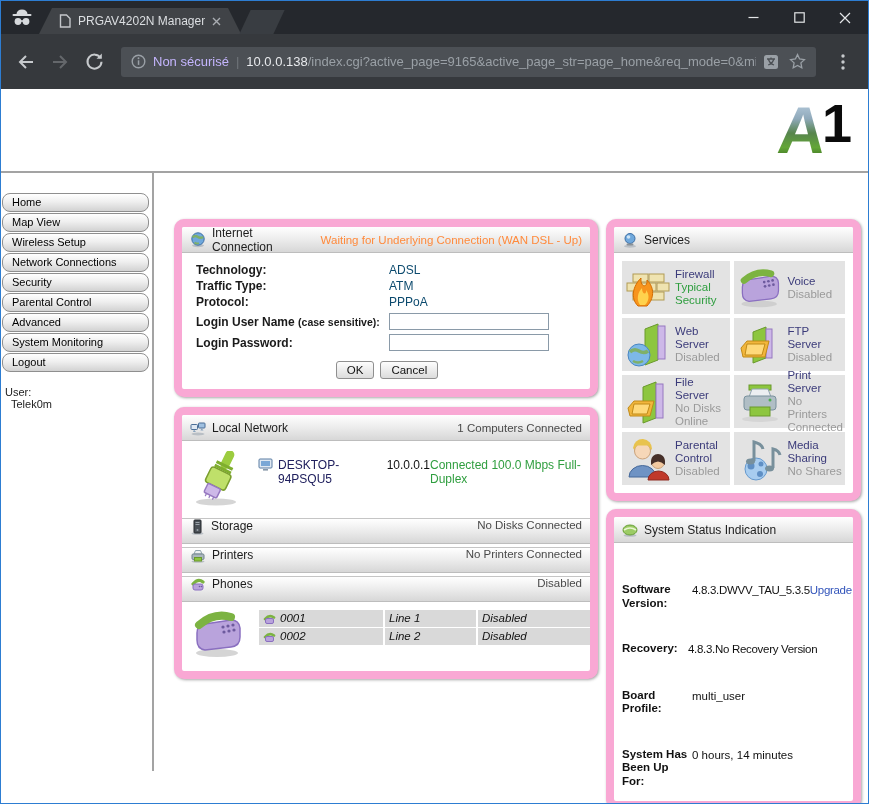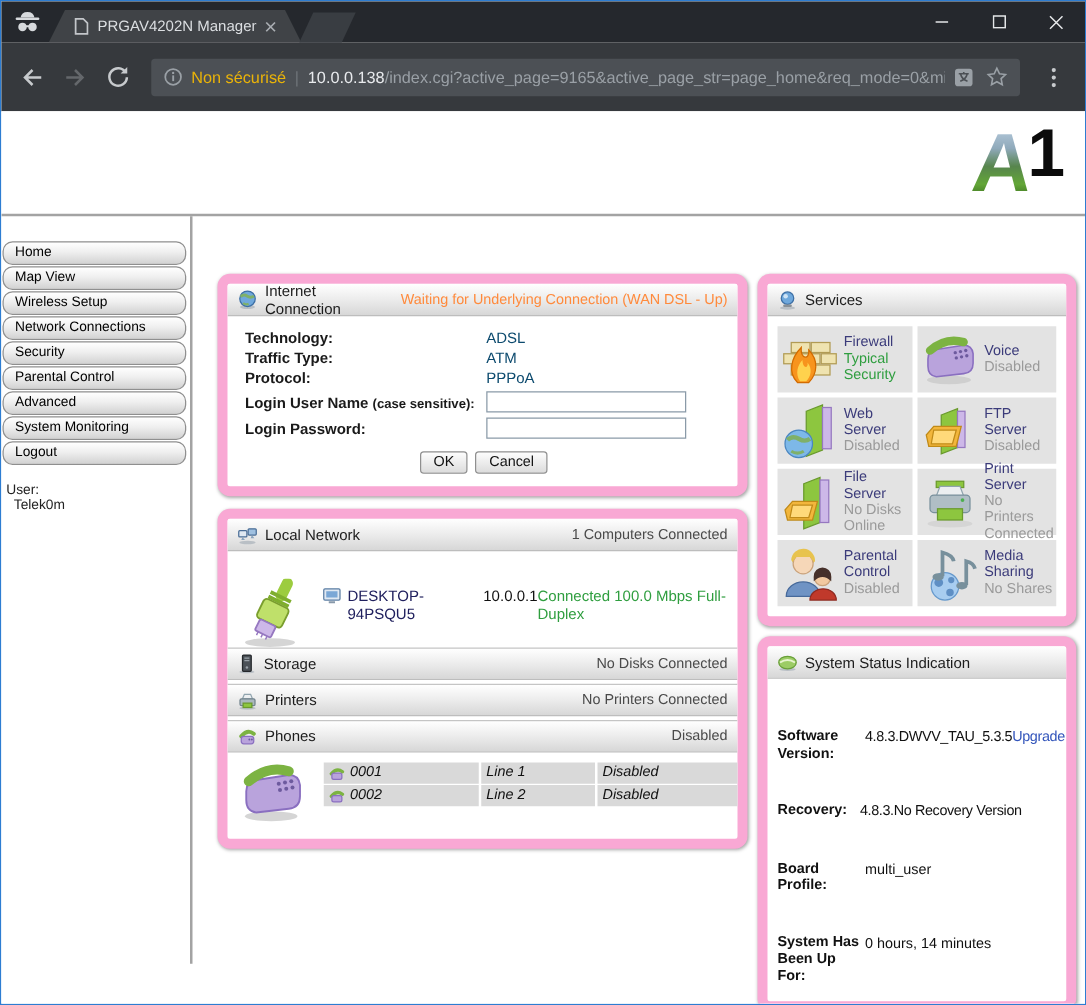--- a/index.html
+++ b/index.html
@@ -18,21 +18,21 @@
   .tab-title{ color:#dcdfe2; font-size:12px; white-space:nowrap; overflow:hidden; width:140px; }
   .newtab{ width:34px; height:24px; background:#393d42; margin-left:4px; transform:skewX(-25deg); margin-bottom:0; }
   .wincontrols{ position:absolute; right:0; top:0; height:33px; display:flex; }
   .winbtn{ width:46px; height:33px; display:flex; align-items:center; justify-content:center; }
 
   
   .toolbar{ height:55px; background:#36393d; display:flex; align-items:center; padding:0 10px; gap:4px; flex:0 0 auto;}
   .navbtn{ width:30px; height:30px; display:flex; align-items:center; justify-content:center; border-radius:50%; }
   .omnibox{ flex:1; height:30px; background:#4c5055; border-radius:3px; margin:0 8px 0 8px;
             display:flex; align-items:center; padding:0 10px; gap:7px; min-width:0;}
-  .sec-label{ color:#eab308; font-size:13px; white-space:nowrap;}
+  .sec-label{ color:#c4b5fd; font-size:13px; white-space:nowrap;}
   .sec-sep{ color:#70757a; font-size:13px; }
   .url{ color:#9aa0a6; font-size:13px; white-space:nowrap; overflow:hidden; flex:1; min-width:0;}
   .url b{ color:#e8eaed; font-weight:normal; }
   .obox-icons{ display:flex; gap:10px; align-items:center; }
 
   
   .page{ flex:1; background:#fff; display:flex; flex-direction:column; overflow:hidden;}
   .page-header{ height:84px; border-bottom:2px solid #a3a3a3; display:flex; justify-content:flex-end; align-items:center; padding-right:16px; flex:0 0 auto;}
   .logo{ display:flex; align-items:flex-start; }
   .logo-a{ font-size:66px; font-weight:bold; line-height:62px; transform:skewX(-5deg);
@@ -66,28 +66,28 @@
   .ic-label{ width:193px; font-weight:bold; color:#1a1a1a; flex:0 0 auto;}
   .ic-label .note{ font-size:10.5px; }
   .ic-value{ color:#0c4a6e; }
   .ic-input{ width:160px; height:17px; border:1px solid #8a9aa8; font-size:11px; padding:0 3px; background:#fff;}
   .ic-row.gap{ margin-top:4px; }
   .btnrow{ display:flex; justify-content:center; gap:6px; margin-top:10px; }
   .btn{ font-size:11.5px; padding:2px 10px; border:1px solid #8f8f8f; border-radius:3px; color:#111;
         background:linear-gradient(180deg,#fdfdfd,#dcdcdc); cursor:pointer;}
 
   
-  .ln-device{ display:flex; padding:22px 8px 8px 8px; height:74px; }
+  .ln-device{ display:flex; padding:10px 8px 8px 8px; height:74px; }
   .dev-main{ flex:1; display:flex; align-items:flex-start; gap:5px; padding-top:7px; margin-left:12px;}
   .dev-name{ font-size:12px; color:#20205e; cursor:pointer;}
   .dev-ip{ font-size:12px; color:#111; }
   .dev-status{ width:152px; font-size:12px; color:#2f9e3f; padding-top:7px; flex:0 0 auto;}
   .ln-bar{ height:26px; background:linear-gradient(180deg,#ffffff 0%,#ececec 50%,#d7d7d7 100%);
            border-top:1px solid #c5c5c5; border-bottom:1px solid #bdbdbd; margin-top:3px;
-           display:flex; align-items:center; padding:0 8px; gap:6px; font-size:12px;}
+           display:flex; align-items:flex-start; padding:0 8px; gap:6px; font-size:12px;}
   .ln-bar .ptitle{ color:#1c1c1c; cursor:pointer;}
   .ln-bar .pstatus{ margin-left:auto; color:#4a4a4a; font-size:11.5px;}
   .ph-area{ display:flex; padding:7px 6px 12px 8px; }
   .ph-table{ flex:1; margin-left:13px; margin-top:1px;font-style:italic;}
   .ph-row{ display:flex; gap:2px; margin-bottom:1px; cursor:pointer;}
   .ph-cell{ background:#d9d9d9; font-size:11.5px; color:#111; height:17px; line-height:17px; padding:0 4px;}
   .ph-c1{ width:124px; display:flex; align-items:center; gap:4px;}
   .ph-c2{ width:91px; }
   .ph-c3{ width:121px; }
   .ph-c4{ width:5px; padding:0;}

